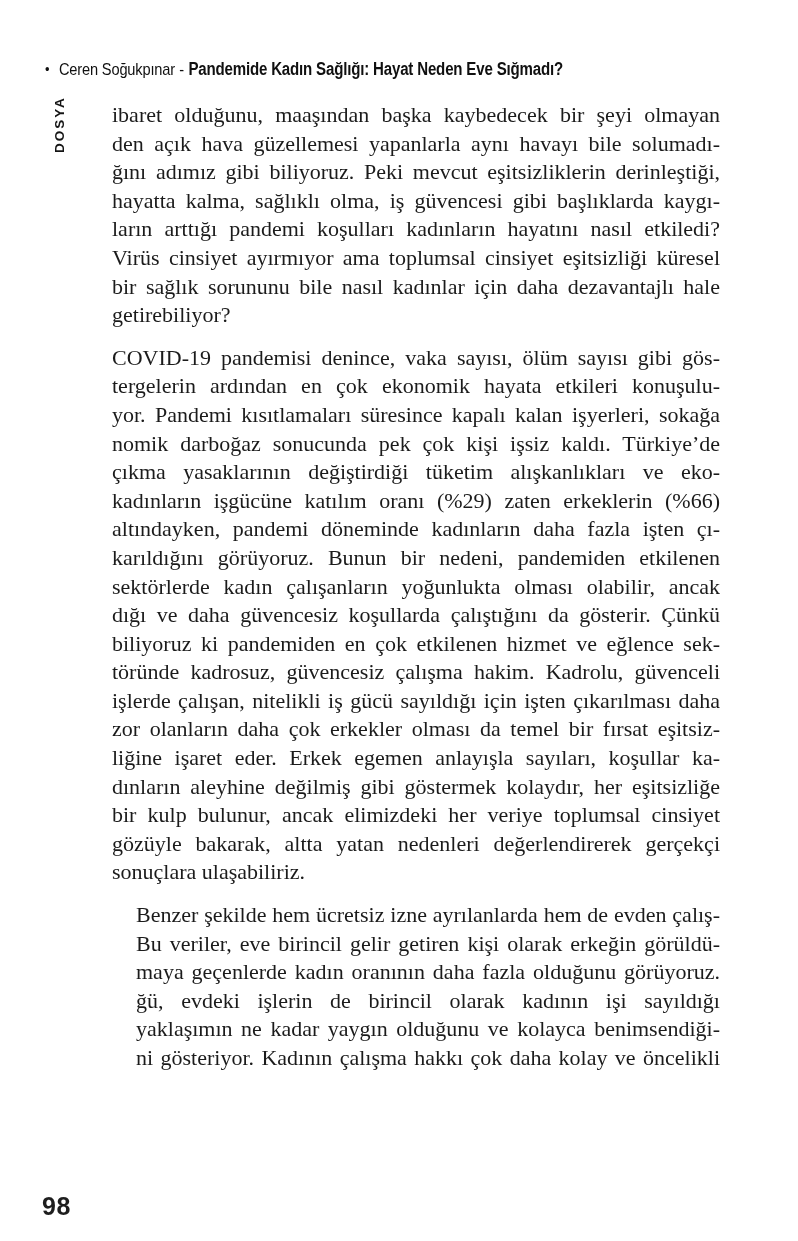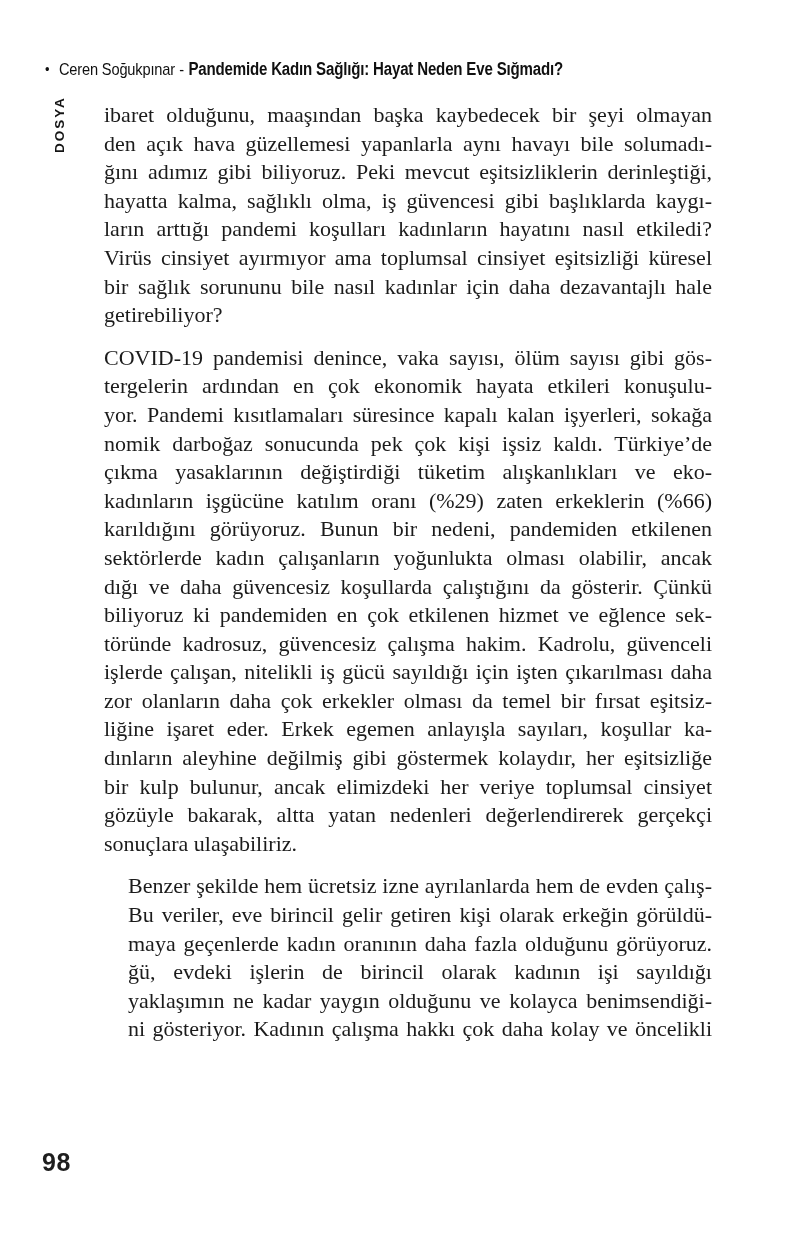--- a/index.html
+++ b/index.html
@@ -59,21 +59,21 @@
     font-weight: 700;
     letter-spacing: 2px;
     color: #141414;
     white-space: nowrap;
   }
 
   
   .body-text {
     position: absolute;
     top: 101px;
-    left: 104px;
+    left: 112px;
     width: 608px;
     font-size: 22px;
     line-height: 28.6px;
     color: #1b1b1b;
   }
   .para { margin: 0 0 14px 0; }
   .para:last-child { margin-bottom: 0; margin-left: 24px; }
   .line {
     text-align: justify;
     text-align-last: justify;
@@ -81,21 +81,21 @@
     overflow: hidden;
   }
   .line.last {
     text-align-last: left;
     font-family: Liberation Serif, serif;
   }
 
   
   .pagenum {
     position: absolute;
-    top: 1148px;
+    top: 1192px;
     left: 42px;
     font-family: "Liberation Sans", "DejaVu Sans", sans-serif;
     font-size: 25px;
     font-weight: 600;
     letter-spacing: 0.5px;
     color: #1e1e1e;
   }
 </style>
 </head>
 <body>
@@ -122,20 +122,21 @@
         <div class="line">bir sağlık sorununu bile nasıl kadınlar için daha dezavantajlı hale</div>
         <div class="line last">getirebiliyor?</div>
       </div>
       <div class="para">
         <div class="line">COVID-19 pandemisi denince, vaka sayısı, ölüm sayısı gibi gös-</div>
         <div class="line">tergelerin ardından en çok ekonomik hayata etkileri konuşulu-</div>
         <div class="line">yor. Pandemi kısıtlamaları süresince kapalı kalan işyerleri, sokağa</div>
         <div class="line">nomik darboğaz sonucunda pek çok kişi işsiz kaldı. Türkiye’de</div>
         <div class="line">çıkma yasaklarının değiştirdiği tüketim alışkanlıkları ve eko-</div>
         <div class="line">kadınların işgücüne katılım oranı (%29) zaten erkeklerin (%66)</div>
+        <div class="line">altındayken, pandemi döneminde kadınların daha fazla işten çı-</div>
         <div class="line">karıldığını görüyoruz. Bunun bir nedeni, pandemiden etkilenen</div>
         <div class="line">sektörlerde kadın çalışanların yoğunlukta olması olabilir, ancak</div>
         <div class="line">dığı ve daha güvencesiz koşullarda çalıştığını da gösterir. Çünkü</div>
         <div class="line">biliyoruz ki pandemiden en çok etkilenen hizmet ve eğlence sek-</div>
         <div class="line">töründe kadrosuz, güvencesiz çalışma hakim. Kadrolu, güvenceli</div>
         <div class="line">işlerde çalışan, nitelikli iş gücü sayıldığı için işten çıkarılması daha</div>
         <div class="line">zor olanların daha çok erkekler olması da temel bir fırsat eşitsiz-</div>
         <div class="line">liğine işaret eder. Erkek egemen anlayışla sayıları, koşullar ka-</div>
         <div class="line">dınların aleyhine değilmiş gibi göstermek kolaydır, her eşitsizliğe</div>
         <div class="line">bir kulp bulunur, ancak elimizdeki her veriye toplumsal cinsiyet</div>

